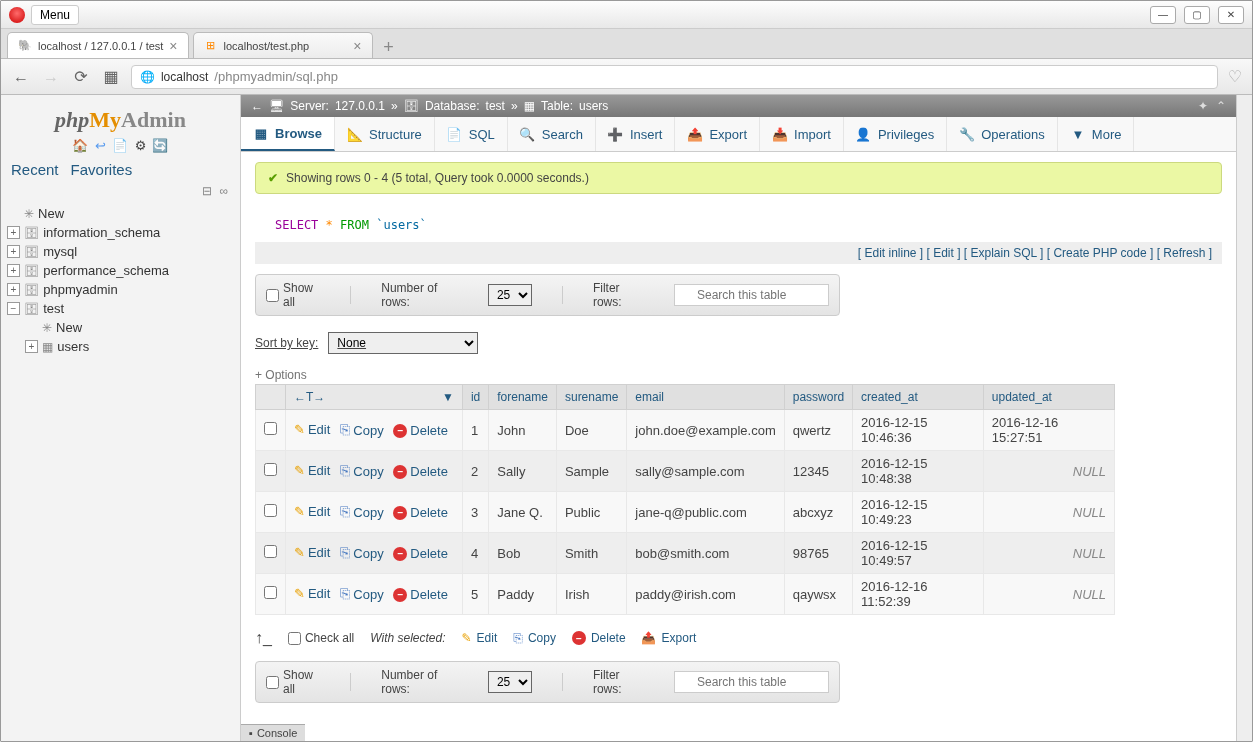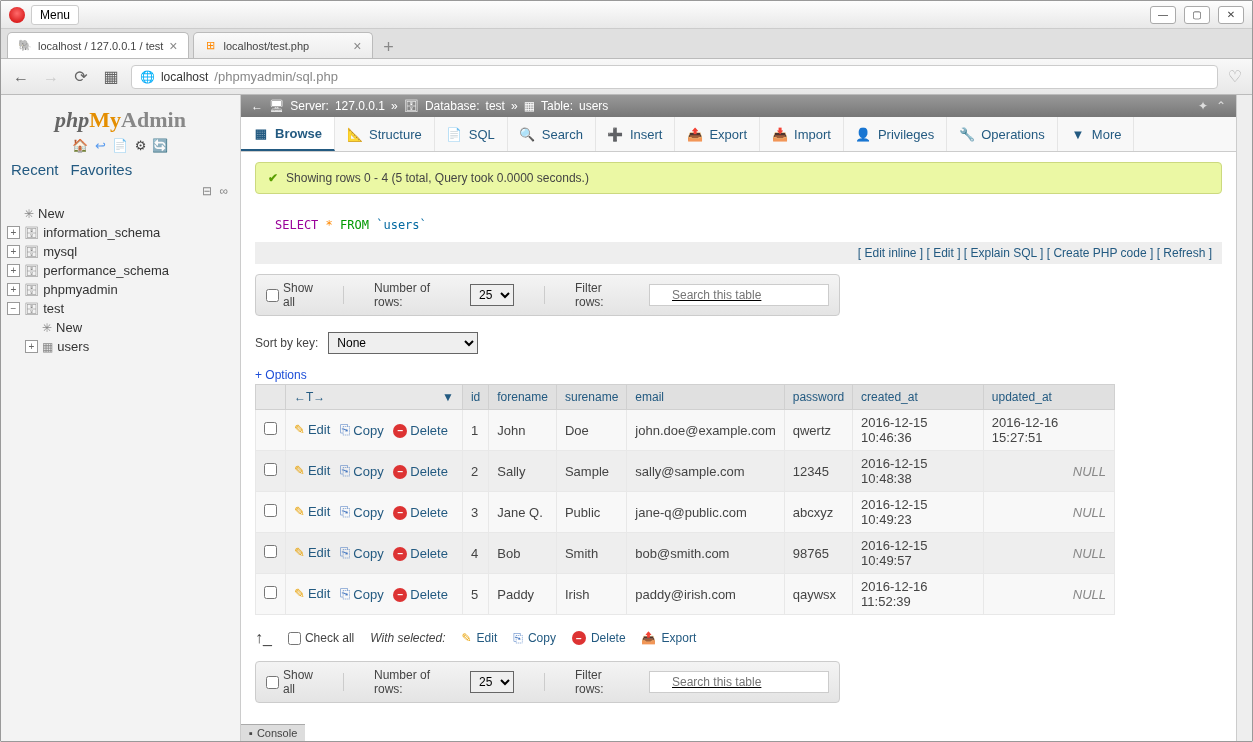--- a/index.html
+++ b/index.html
@@ -51,24 +51,24 @@
 .check-icon { color: #5a9e00; font-weight: bold; }
 .sql-block { padding: 6px 20px 10px; font-family: monospace; font-size: 12px; }
 .sql-select { color: #909; }
 .sql-star { color: #f80; }
 .sql-from { color: #090; }
 .sql-table { color: #0369a1; }
 .sql-links { background: #eee; padding: 4px 10px; text-align: right; color: #235a81; font-size: 12px; margin-bottom: 10px; }
 .sql-links a { color: #235a81; }
 .controlbar { background: linear-gradient(#f4f4f4,#e4e4e4); border: 1px solid #ccc; border-radius: 4px; padding: 6px 10px; display: flex; align-items: center; gap: 30px; margin-bottom: 16px; width: 585px; }
 .cb-sep { border-left: 1px solid #ccc; height: 18px; }
-.cb-input { border: 1px solid #ccc; padding: 3px 22px; font-size: 12px; width: 180px; text-decoration: underline; }
+.cb-input { border: 1px solid #ccc; padding: 3px 22px; font-size: 12px; width: 155px; }
 select { border: 1px solid #666; padding: 2px 4px; font-size: 12px; }
-.sortkey { display: flex; align-items: center; gap: 10px; margin-bottom: 14px; }
-.options-link { color: #1d4ed8; margin-bottom: 2px; }
+.sortkey { display: flex; align-items: center; gap: 10px; margin-bottom: 14px; text-decoration: underline; }
+.options-link { color: #737373; margin-bottom: 2px; }
 table.data { border-collapse: collapse; width: 860px; }
 table.data th { background: #e0e0e0; text-align: left; padding: 5px 8px; font-weight: normal; color: #235a81; border: 1px solid #d0d0d0; font-size: 12px; }
 table.data th.actions { background: #e8e8e8; }
 table.data td { padding: 5px 8px; border: 1px solid #e8e8e8; font-size: 13px; }
 table.data tr.odd td { background: #f8f8f8; }
 table.data tr.even td { background: #eeeeee; }
 .row-action { color: #235a81; display: inline-flex; align-items: center; gap: 3px; margin-right: 6px; }
 .icon-edit { color: #e8a000; }
 .icon-copy { color: #4778c0; }
 .icon-delete { width: 14px; height: 14px; background: #d33; border-radius: 50%; color: #fff; display: inline-flex; align-items: center; justify-content: center; font-size: 10px; font-weight: bold; }

